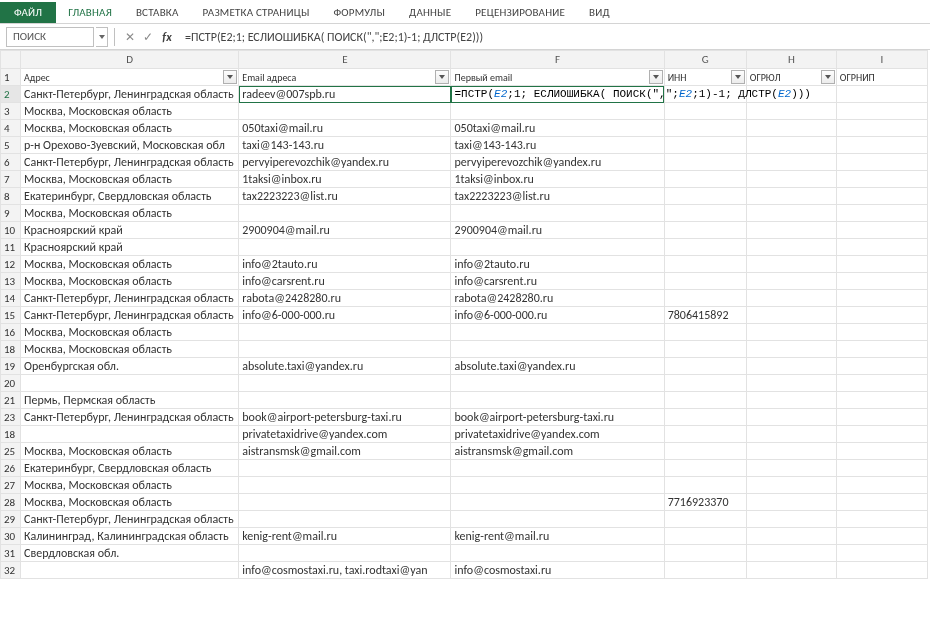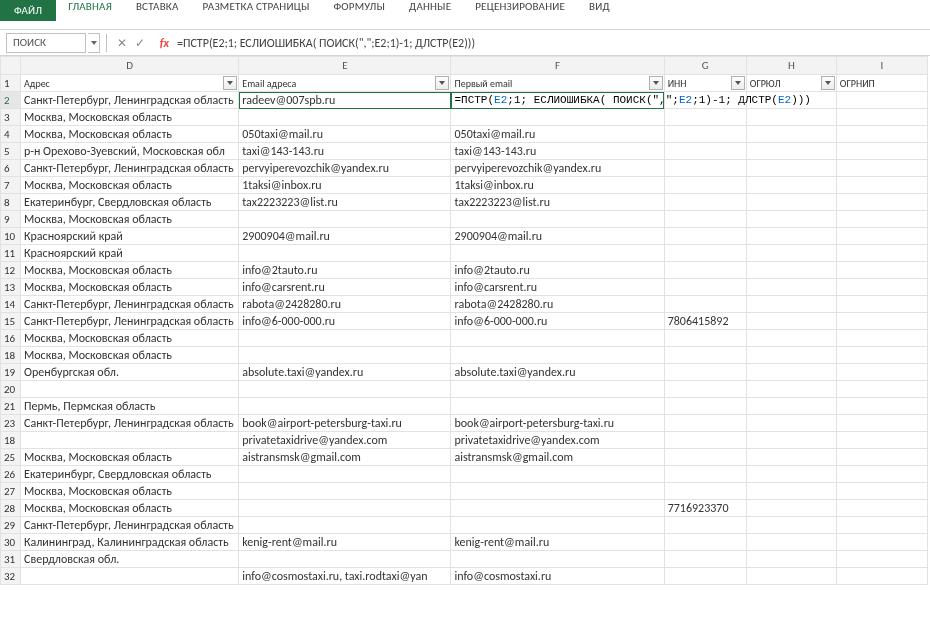--- a/index.html
+++ b/index.html
@@ -11,22 +11,22 @@
     color: #333;
     user-select: none;
     width: 930px;
     height: 631px;
     overflow: hidden;
   }
 
   
   .ribbon-tabs {
     display: flex;
-    align-items: flex-start;
-    height: 30px;
+    align-items: flex-end;
+    height: 24px;
     background: #fff;
     border-bottom: 1px solid #d4d4d4;
   }
   .ribbon-tab {
     padding: 0 12px 4px 12px;
     font-size: 11px;
     color: #444;
     letter-spacing: 0.2px;
     cursor: pointer;
   }
@@ -43,21 +43,21 @@
   .fx-row {
     display: flex;
     align-items: center;
     height: 26px;
     border-bottom: 1px solid #d4d4d4;
     background: #fff;
     padding-top:4px;
     padding-bottom:4px;
   }
   .name-box {
-    width: 80px;
+    width: 88px;
     height: 20px;
     margin-left: 6px;
     border: 1px solid #c0c0c0;
     background: #fff;
     display: flex;
     align-items: center;
     padding-left: 6px;
     font-size: 11px;
     color: #555;
     position: relative;
@@ -89,23 +89,23 @@
     text-align: center;
     color: #8a8a8a;
     font-size: 12px;
     cursor: pointer;
   }
   .fx-btn.check { color: #8a8a8a; }
   .fx-label {
     font-style: italic;
     font-weight: bold;
     font-size: 12px;
-    color: #ef4444;
+    color: #404040;
     width: 20px;
-    text-align: right;
+    text-align: center;
   }
   .formula-input {
     flex: 1;
     font-size: 12px;
     padding-left: 8px;
     color: #444;
   }
 
   
   .grid-area {
@@ -182,21 +182,21 @@
   .filter-btn .dd-tri { border-top-color:#555; }
 
   
   td.editing {
     outline: 1px solid #217346;
     outline-offset: -1px;
     font-family: Consolas, "Courier New", monospace;
     font-size: 11px;
   }
   td.editing .tok-fn { color:#000; }
-  td.editing .tok-ref { color:#0066cc; }
+  td.editing .tok-ref { color:#0066cc;font-style:italic; }
 
   
   td.src-sel {
     outline: 1px solid #217346;
     outline-offset: -1px;
   }
 
   
   tr.active-row th.rowhdr {
     background: #e6e6e6;

